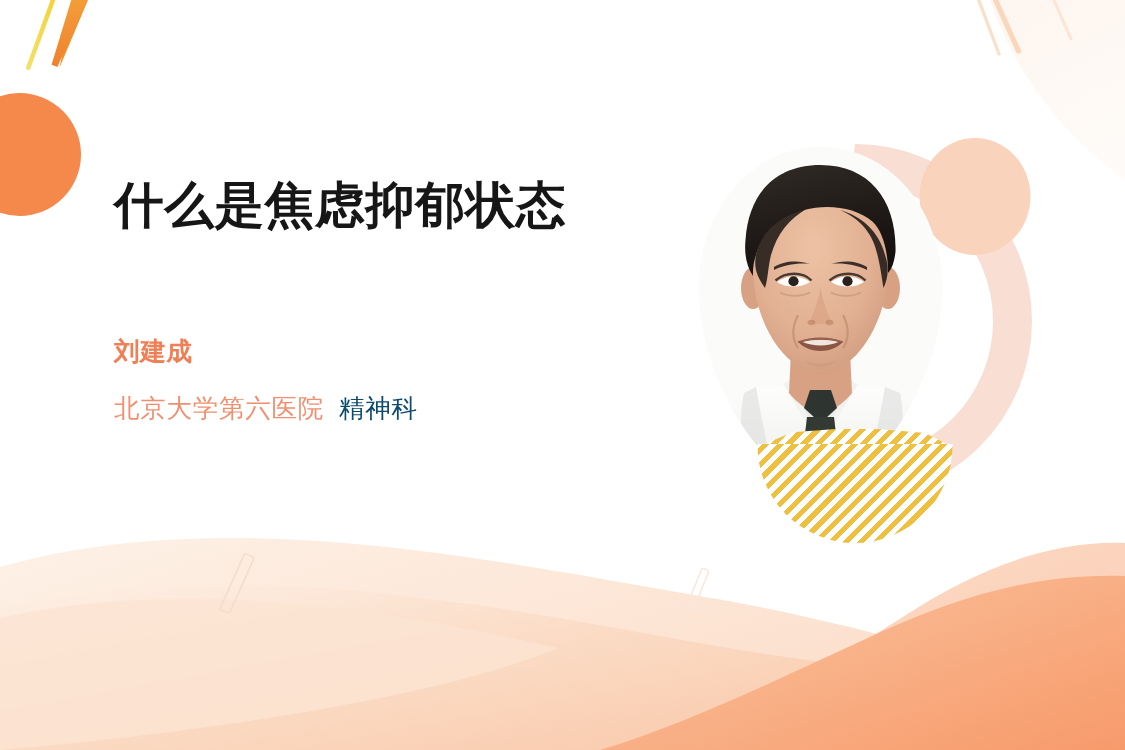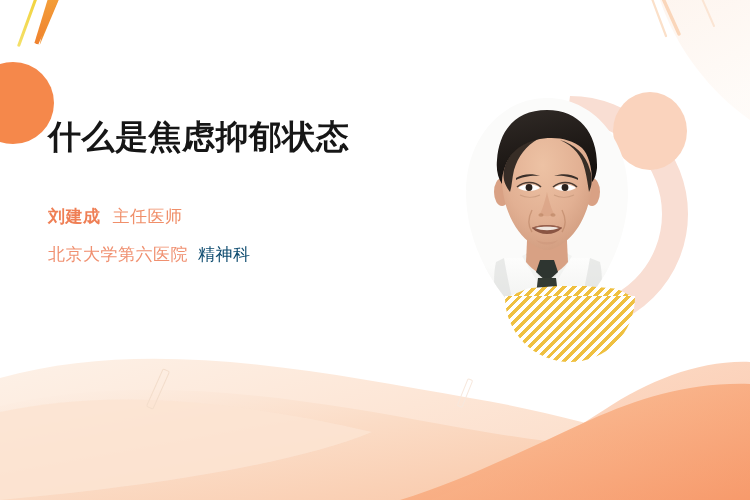--- a/index.html
+++ b/index.html
@@ -138,35 +138,35 @@
       -45deg,
       #efc040 0px, #efc040 3.4px,
       #ffffff 3.4px, #ffffff 7px
     );
     clip-path: polygon(14% 100%, 0% 100%, 18% 18%, 40% 0%, 62% 0%, 86% 22%, 100% 100%);
   }
 
   
   .text-block {
     position: absolute;
-    left: 48px;
+    left: 76px;
     top: 118px;
     width: 360px;
   }
   .slide-title {
     margin: 0;
     font-size: 33px;
     font-weight: 700;
     line-height: 1.14;
     letter-spacing: 0.5px;
     color: #161616;
     white-space: pre-wrap;
   }
   .byline {
-    margin-top: 49px;
+    margin-top: 67px;
   }
   .byline-row {
     display: flex;
     align-items: baseline;
     white-space: nowrap;
   }
   .doctor-name {
     font-size: 17px;
     font-weight: 700;
     color: #ef7f55;
@@ -380,21 +380,20 @@
 
   <div class="stripes-disc-top"></div>
   <div class="stripes-disc"></div>
 
   <div class="text-block">
     <h1 class="slide-title">什么是焦虑抑郁状态</h1>
 
     <div class="byline">
       <div class="byline-row">
         <span class="doctor-name">刘建成</span>
-        <span class="doctor-title">主任医师</span>
       </div>
       <div class="affiliation-row">
         <span class="hospital">北京大学第六医院</span>
         <span class="department">精神科</span>
       </div>
     </div>
   </div>
 
 </div>
 

